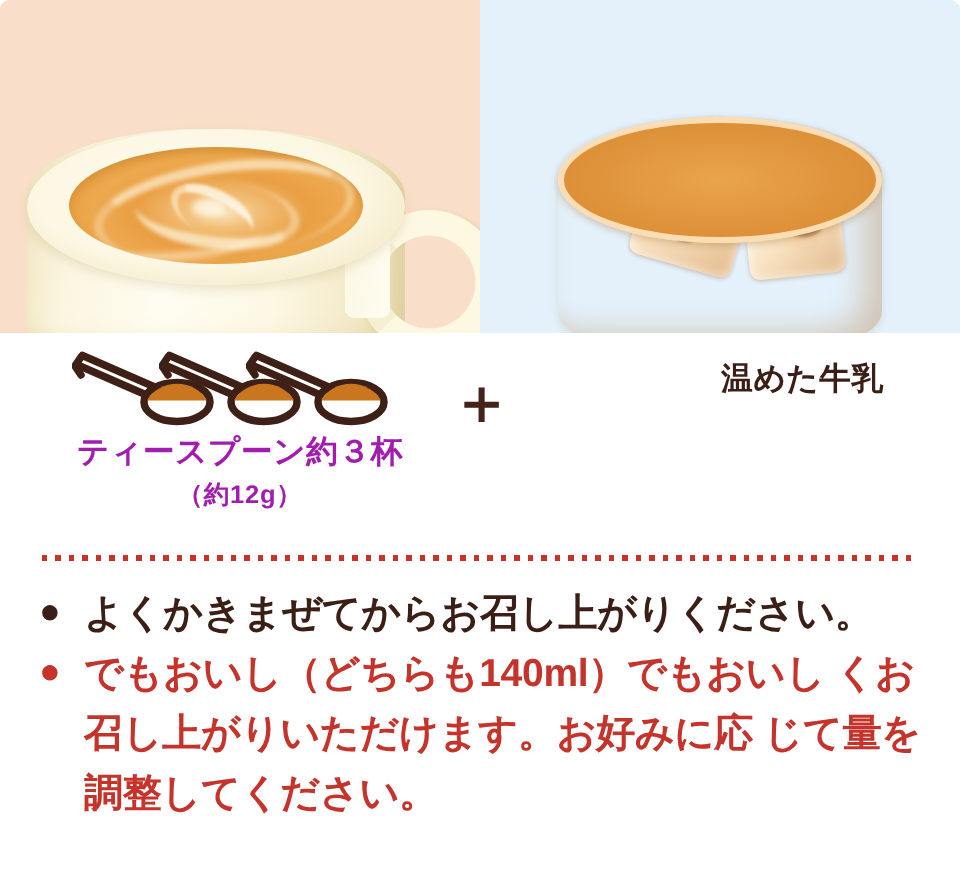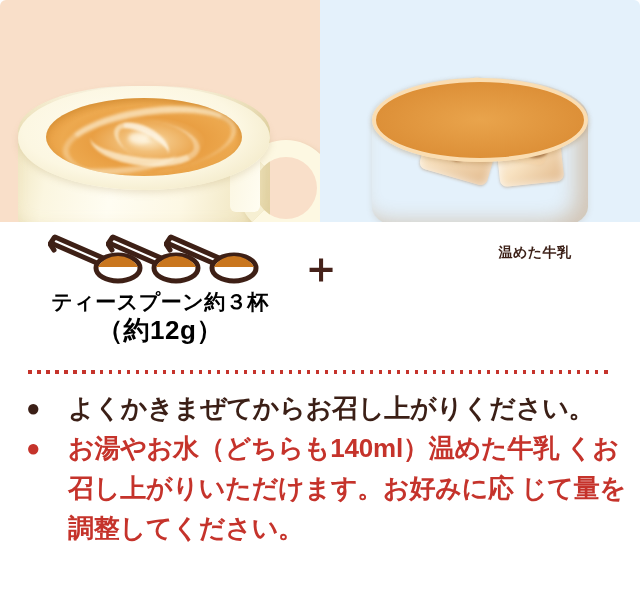--- a/index.html
+++ b/index.html
@@ -179,25 +179,25 @@
     position: absolute;
     width: 98px;
     height: 52px;
   }
   .spoon-1 { left: 22px;  top: 2px; }
   .spoon-2 { left: 80px;  top: 2px; }
   .spoon-3 { left: 138px; top: 2px; }
 
   .cap-line {
     font-weight: bold;
-    color: #000000;
+    color: #a21caf;
     letter-spacing: .5px;
   }
   .cap-1 { font-size: 21px; line-height: 28px; }
-  .cap-2 { font-size: 26px; line-height: 28px; }
+  .cap-2 { font-size: 17px; line-height: 28px; }
 
   .plus-sign {
     position: absolute;
     left: 300px; top: 20px;
     width: 34px; height: 34px;
     color: #46221a;
     font-size: 42px;
     font-weight: bold;
     line-height: 32px;
     text-align: center;
@@ -209,21 +209,21 @@
   }
   .milk-text-block {
     position: absolute;
     left: 440px; top: 6px;
     width: 190px;
     text-align: center;
   }
   .milk-line {
     font-weight: bold;
     color: #3b1f16;
-    font-size: 14px;
+    font-size: 21px;
     line-height: 29px;
     letter-spacing: .5px;
   }
 
   
   .divider {
     position: absolute;
     left: 28px; top: 370px;
     width: 584px; height: 4px;
     background-image:
@@ -247,21 +247,21 @@
     letter-spacing: -0.2px;
   }
   .note-dark { color: #3b1f16; }
   .note-red  { color: #c5332b; }
   .note-bullet {
     flex: 0 0 auto;
     width: 30px;
     font-size: 24px;
     line-height: 40px;
   }
-  .note-body { flex: 1 1 auto; margin-left: 12px; }
+  .note-body { flex: 1 1 auto; }
 </style>
 </head>
 <body>
 
 <div id="page">
 
   <div class="photo-strip">
 
     <div class="photo photo-hot">
       <div class="mug-body"></div>
@@ -348,21 +348,21 @@
     <div class="note note-dark">
       <span class="note-bullet">●</span>
       <span class="note-body">
         <span>よくかきまぜてからお召し上がりください。</span>
       </span>
     </div>
 
     <div class="note note-red">
       <span class="note-bullet">●</span>
       <span class="note-body">
-        <span>お湯やお水（どちらも140ml）温めた牛乳</span>
+        <span>でもおいし（どちらも140ml）でもおいし</span>
         <span>くお召し上がりいただけます。お好みに応</span>
         <span>じて量を調整してください。</span>
       </span>
     </div>
 
   </div>
 
 </div>
 
 </body></html>

